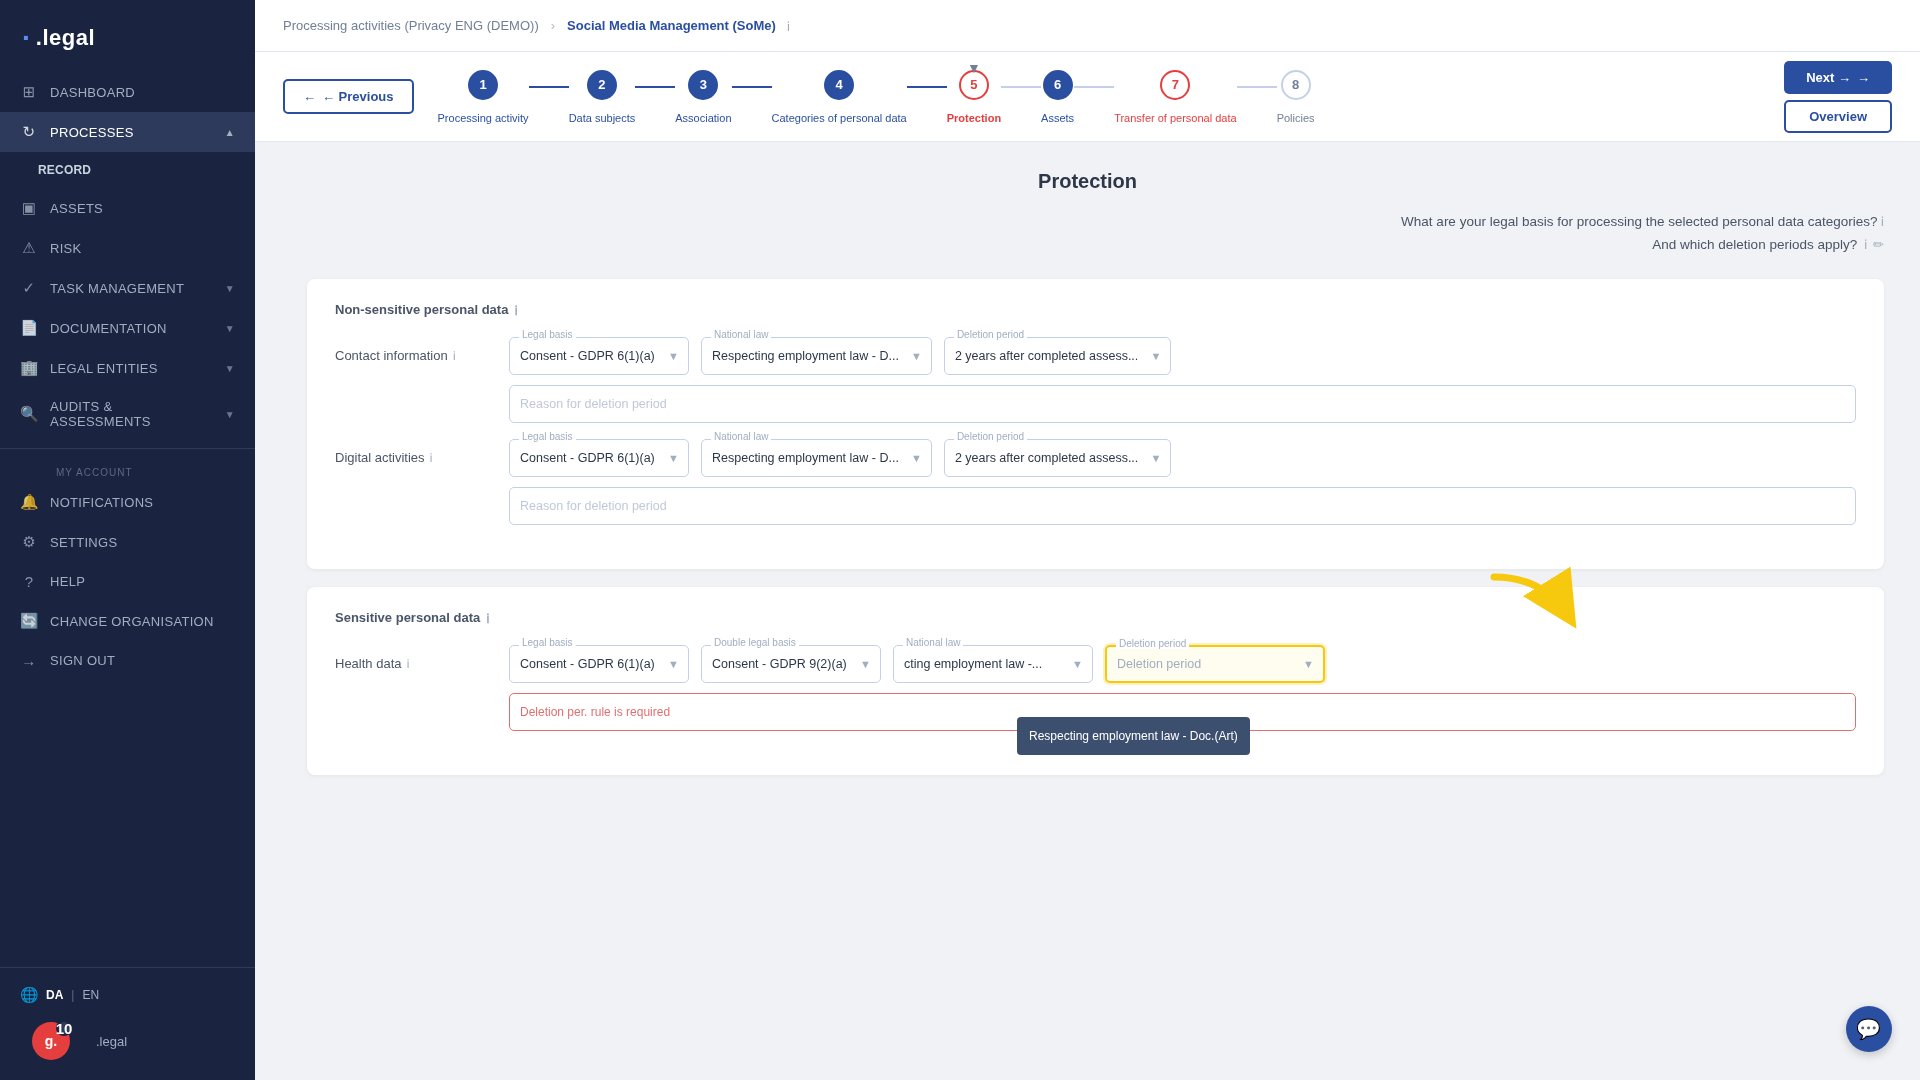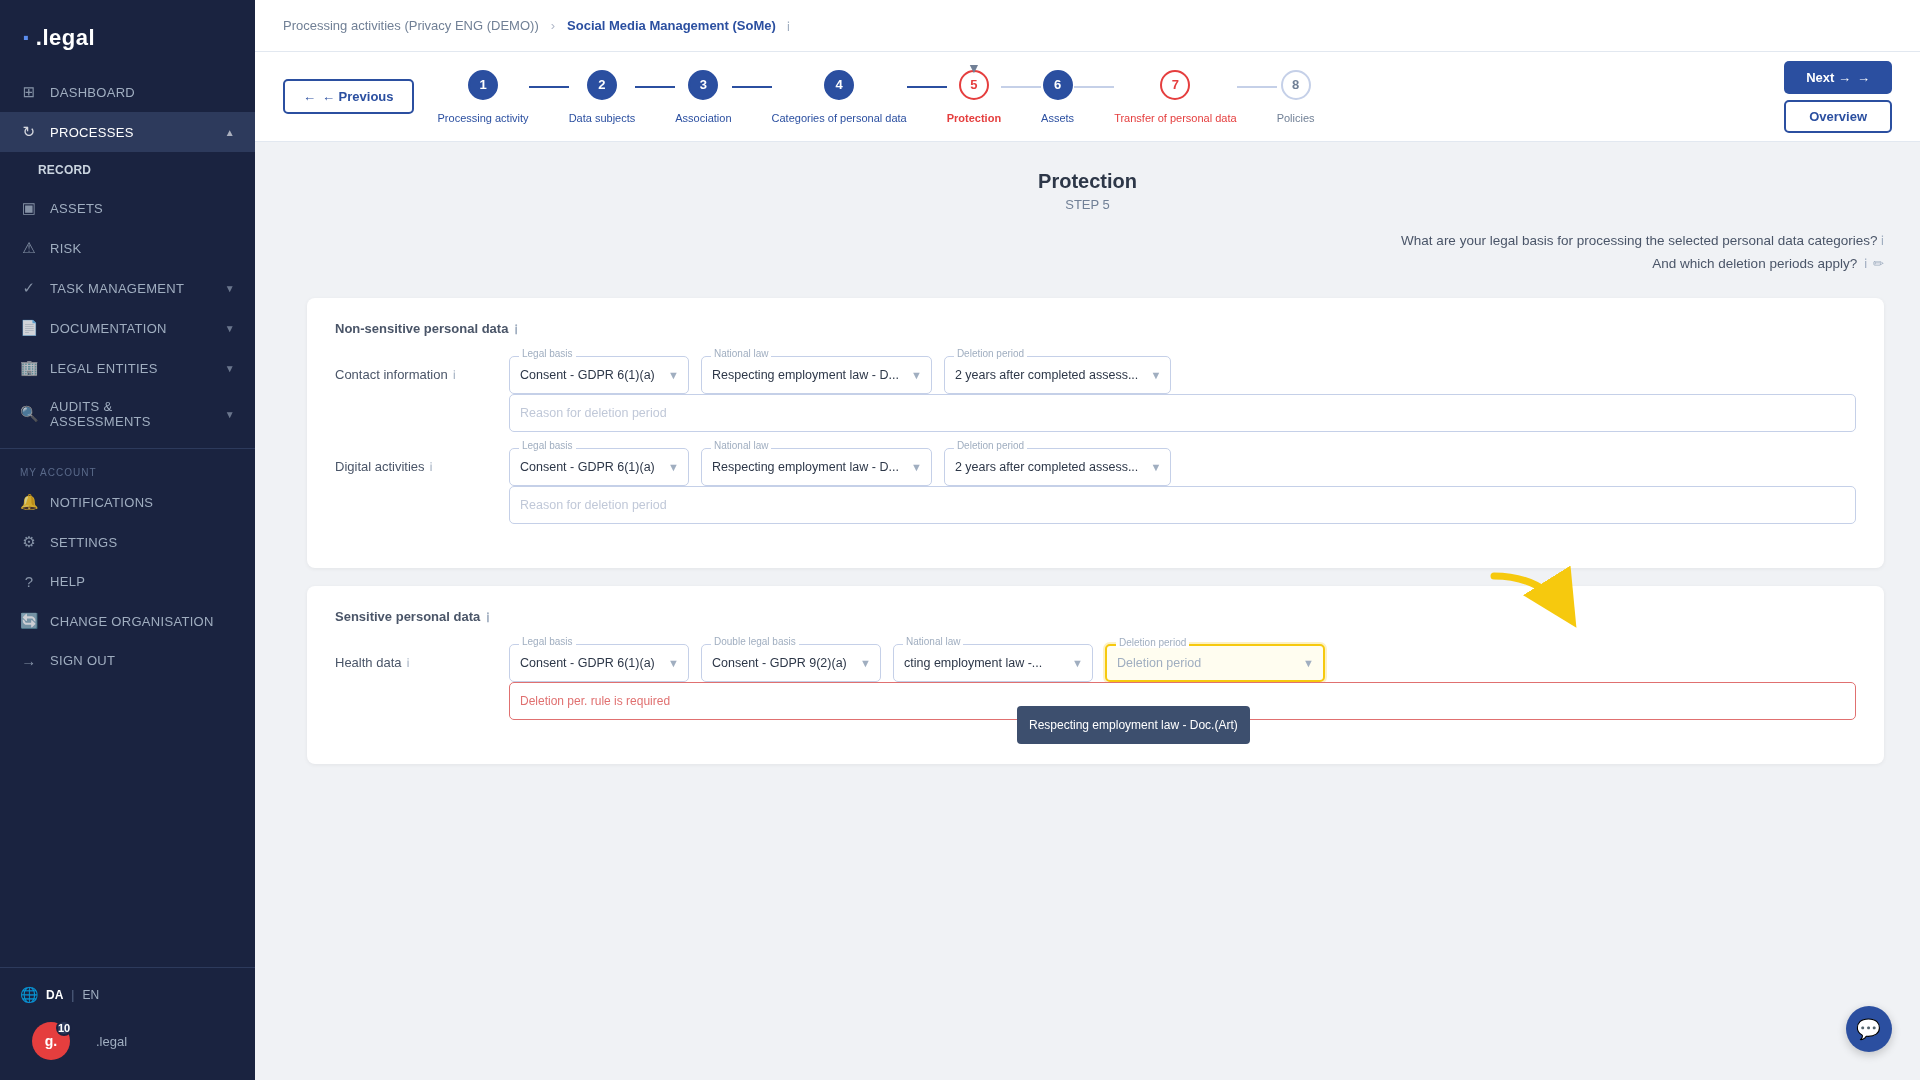--- a/index.html
+++ b/index.html
@@ -40,30 +40,30 @@
       transition: background 0.15s;
       letter-spacing: 0.3px;
       text-transform: uppercase;
     }
     .sidebar-item.active { background: #2d3a5c; color: #fff; }
     .sidebar-item.sub { padding-left: 38px; font-size: 12px; text-transform: none; color: #cbd5e0; font-weight: 600; letter-spacing: 0.2px; }
     .sidebar-item.sub.active-sub { background: #3a4a6b; color: #fff; }
     .sidebar-icon { font-size: 15px; width: 18px; text-align: center; opacity: 0.8; }
     .sidebar-arrow { margin-left: auto; font-size: 10px; opacity: 0.6; }
     .sidebar-divider { border: none; border-top: 1px solid #2d3a5c; margin: 8px 0; }
-    .sidebar-section-label { padding: 10px 20px 4px; font-size: 10px; color: #5a6a8a; text-transform: uppercase; letter-spacing: 1px; }
+    .sidebar-section-label { padding: 10px 20px 4px; font-size: 10px; color: #5a6a8a; text-transform: uppercase; letter-spacing: 1px; margin-left: 36px; }
     .sidebar-bottom { padding: 10px 0 8px; border-top: 1px solid #2d3a5c; }
     .lang-row { display: flex; align-items: center; gap: 8px; padding: 8px 20px; font-size: 12px; color: #a0aec0; }
     .lang-row span { cursor: pointer; }
     .lang-row span.active-lang { color: #fff; font-weight: 700; }
     .user-badge {
       width: 38px; height: 38px; background: #e53e3e; border-radius: 50%; display: flex; align-items: center; justify-content: center;
       font-size: 14px; font-weight: 700; color: #fff; margin: 6px 16px; position: relative;
     }
-    .user-badge .notif-dot { position: absolute; top: -2px; right: -2px; background: #2d3a5c; color: #fff; font-size: 11px; border-radius: 50%; width: 16px; height: 16px; display: flex; align-items: center; justify-content: center; border: 2px solid #1a2340; }
+    .user-badge .notif-dot { position: absolute; top: -2px; right: -2px; background: #2d3a5c; color: #fff; font-size: 15px; border-radius: 50%; width: 16px; height: 16px; display: flex; align-items: center; justify-content: center; border: 2px solid #1a2340; }
 
     
     .main { flex: 1; display: flex; flex-direction: column; background: #f0f2f5; overflow: hidden; }
 
     
     .topbar {
       background: #fff;
       border-bottom: 1px solid #e2e8f0;
       padding: 0 28px;
       height: 52px;
@@ -171,21 +171,21 @@
     .data-row-label {
       min-width: 160px;
       font-size: 13px;
       color: #4a5568;
       padding-top: 10px;
       display: flex;
       align-items: center;
       gap: 5px;
     }
     .data-row-label .info-icon { color: #a0aec0; font-size: 12px; cursor: pointer; }
-    .data-row-fields { flex: 1; display: flex; flex-direction: column; }
+    .data-row-fields { flex: 1; display: flex; flex-direction: column; gap: 10px; }
     .fields-line { display: flex; gap: 12px; align-items: center; }
 
     .select-field {
       position: relative;
       display: inline-flex;
       align-items: center;
       border: 1px solid #c5d0e8;
       border-radius: 5px;
       background: #fff;
       padding: 0 32px 0 10px;
@@ -452,21 +452,20 @@
         <span>→</span>
       </button>
       <button class="btn-overview">Overview</button>
     </div>
   </div>
 
   <div class="content-area">
 
     <div class="protection-header">
       <h2>Protection</h2>
-      <div class="step-label-main">STEP 5</div>
     </div>
     <div class="protection-question">
       <span>What are your legal basis for processing the selected personal data categories?</span><span class="info-icon">ℹ</span><br>
       <span>And which deletion periods apply?</span>
       <span class="info-icon">ℹ</span>
       <span class="edit-icon">✏</span>
     </div>
 
     <div class="data-card">
       <div class="section-title">

